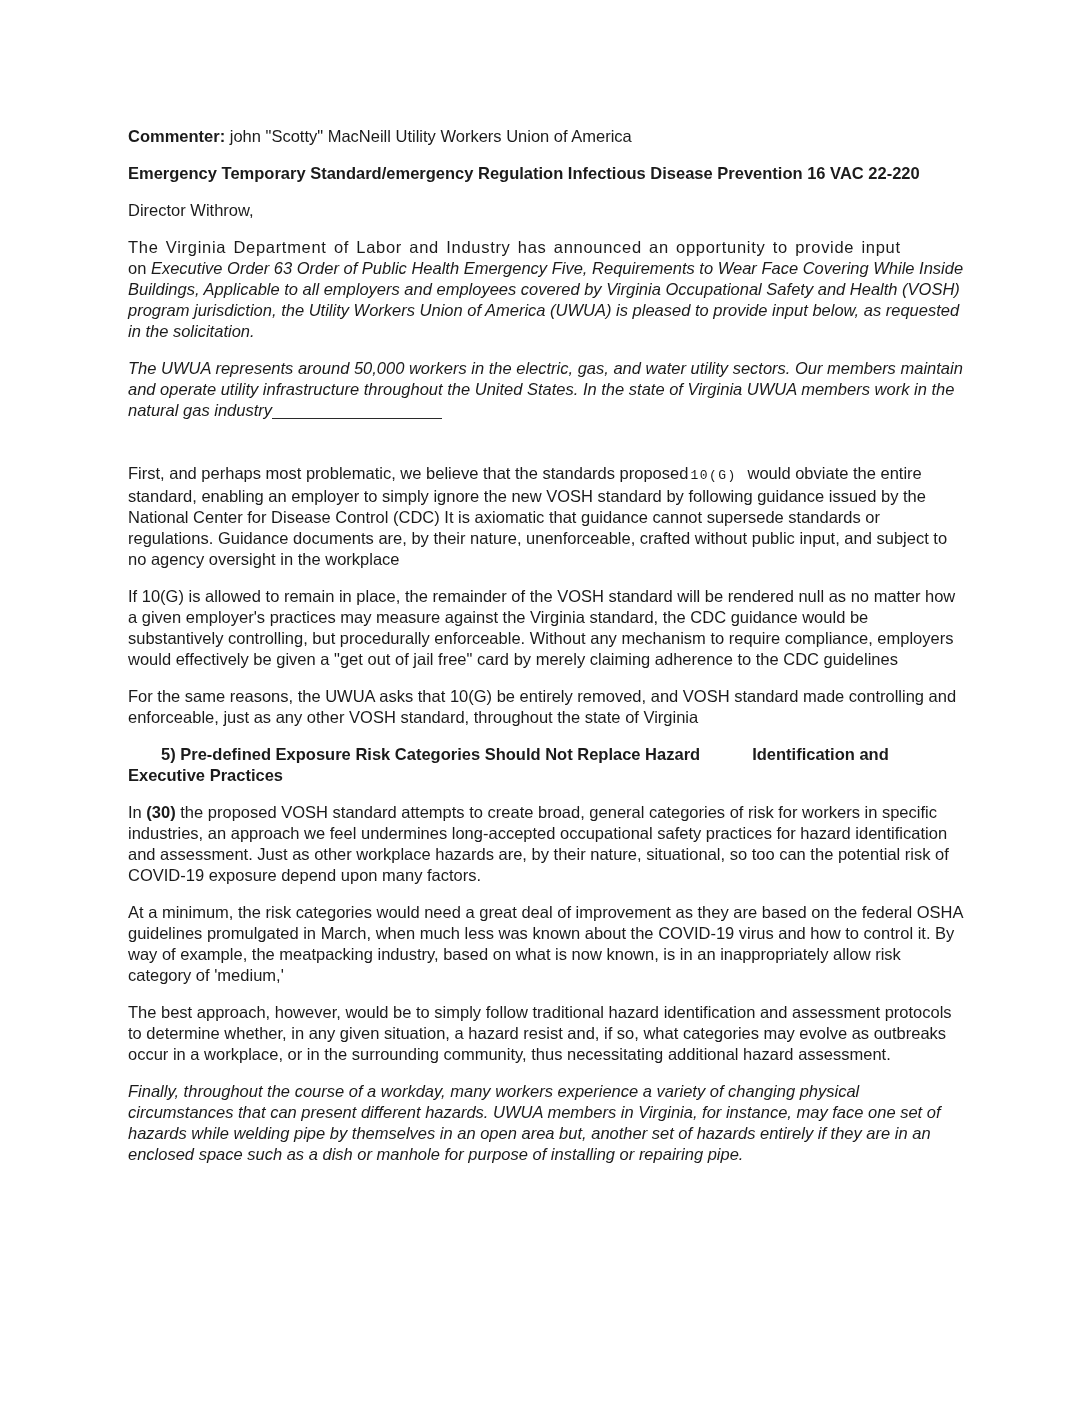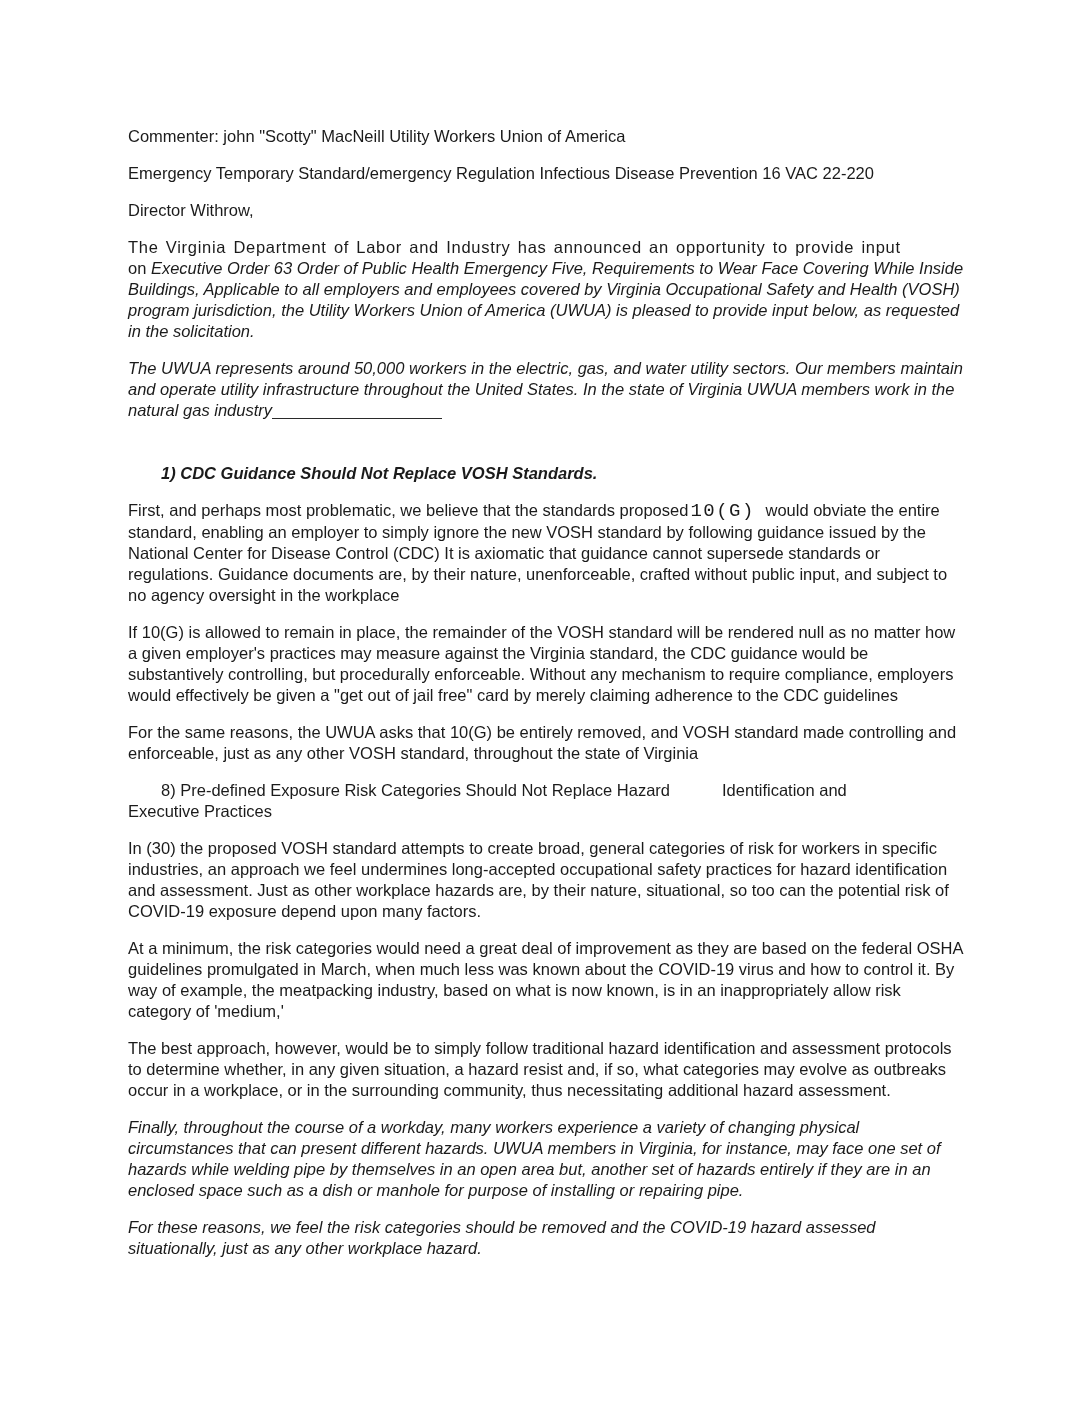--- a/index.html
+++ b/index.html
@@ -24,27 +24,27 @@
     margin: 0 0 16px 0;
   }
   p.heading {
     text-indent: 33px;
   }
   p.spacer {
     height: 26px;
     margin: 0;
   }
   .run.normal { }
-  .run.bold { font-weight: 400; }
+  .run.bold { font-weight: 700; }
   .run.italic { font-style: italic; }
   .run.bold-italic { font-weight: 700; font-style: italic; }
   .run.spread { letter-spacing: 0.7px; word-spacing: 2px; }
   .run.mono {
     font-family: "Liberation Mono", "DejaVu Sans Mono", monospace;
-    font-size: 19px;
+    font-size: 13px;
     letter-spacing: 1.5px;
     margin: 0 6px 0 2px;
   }
   .run.blank {
     display: inline-block;
     width: 170px;
     height: 4px;
     border-bottom: 1.4px solid #2a2a2a;
     vertical-align: -3px;
   }
@@ -56,23 +56,21 @@
 </head>
 <body>
 
 <div class="page" style="background: rgb(255, 255, 255); color: rgb(27, 27, 27);">
     <p class="para"><span class="run bold">Commenter: </span><span class="run normal">john "Scotty" MacNeill Utility Workers Union of America</span></p>
     <p class="para"><span class="run bold">Emergency Temporary Standard/emergency Regulation Infectious Disease Prevention 16 VAC 22-220</span></p>
     <p class="para"><span class="run normal">Director Withrow,</span></p>
     <p class="para"><span class="run spread">The Virginia Department of Labor and Industry has announced an opportunity to provide input</span><br><span class="run normal">on </span><span class="run italic">Executive Order 63 Order of Public Health Emergency Five, Requirements to Wear Face Covering While Inside Buildings, Applicable to all employers and employees covered by Virginia Occupational Safety and Health (VOSH) program jurisdiction, the Utility Workers Union of America (UWUA) is pleased to provide input below, as requested in the solicitation.</span></p>
     <p class="para"><span class="run italic">The UWUA represents around 50,000 workers in the electric, gas, and water utility sectors. Our members maintain and operate utility infrastructure throughout the United States. In the state of Virginia UWUA members work in the natural gas industry</span><span class="run blank"></span></p>
     <p class="spacer"></p>
-    <p class="para heading"><span class="run bold-italic">1) CDC Guidance Should Not Replace VOSH Standards.</span></p>
     <p class="para"><span class="run normal">First, and perhaps most problematic, we believe that the standards proposed</span><span class="run mono">10(G)</span><span class="run normal"> would obviate the entire standard, enabling an employer to simply ignore the new VOSH standard by following guidance issued by the National Center for Disease Control (CDC) It is axiomatic that guidance cannot supersede standards or regulations. Guidance documents are, by their nature, unenforceable, crafted without public input, and subject to no agency oversight in the workplace</span></p>
     <p class="para"><span class="run normal">If 10(G) is allowed to remain in place, the remainder of the VOSH standard will be rendered null as no matter how a given employer's practices may measure against the Virginia standard, the CDC guidance would be substantively controlling, but procedurally enforceable. Without any mechanism to require compliance, employers would effectively be given a "get out of jail free" card by merely claiming adherence to the CDC guidelines</span></p>
     <p class="para"><span class="run normal">For the same reasons, the UWUA asks that 10(G) be entirely removed, and VOSH standard made controlling and enforceable, just as any other VOSH standard, throughout the state of Virginia</span></p>
-    <p class="para heading"><span class="run bold">8) Pre-defined Exposure Risk Categories Should Not Replace Hazard</span><span class="run gap"></span><span class="run bold">Identification and</span><br><span class="run bold">Executive Practices</span></p>
+    <p class="para heading"><span class="run bold">5) Pre-defined Exposure Risk Categories Should Not Replace Hazard</span><span class="run gap"></span><span class="run bold">Identification and</span><br><span class="run bold">Executive Practices</span></p>
     <p class="para"><span class="run normal">In </span><span class="run bold">(30)</span><span class="run normal"> the proposed VOSH standard attempts to create broad, general categories of risk for workers in specific industries, an approach we feel undermines long-accepted occupational safety practices for hazard identification and assessment. Just as other workplace hazards are, by their nature, situational, so too can the potential risk of COVID-19 exposure depend upon many factors.</span></p>
     <p class="para"><span class="run normal">At a minimum, the risk categories would need a great deal of improvement as they are based on the federal OSHA guidelines promulgated in March, when much less was known about the COVID-19 virus and how to control it. By way of example, the meatpacking industry, based on what is now known, is in an inappropriately allow risk category of 'medium,'</span></p>
     <p class="para"><span class="run normal">The best approach, however, would be to simply follow traditional hazard identification and assessment protocols to determine whether, in any given situation, a hazard resist and, if so, what categories may evolve as outbreaks occur in a workplace, or in the surrounding community, thus necessitating additional hazard assessment.</span></p>
     <p class="para"><span class="run italic">Finally, throughout the course of a workday, many workers experience a variety of changing physical circumstances that can present different hazards. UWUA members in Virginia, for instance, may face one set of hazards while welding pipe by themselves in an open area but, another set of hazards entirely if they are in an enclosed space such as a dish or manhole for purpose of installing or repairing pipe.</span></p>
-    <p class="para"><span class="run italic">For these reasons, we feel the risk categories should be removed and the COVID-19 hazard assessed situationally, just as any other workplace hazard.</span></p>
   </div>
 
 </body></html>

